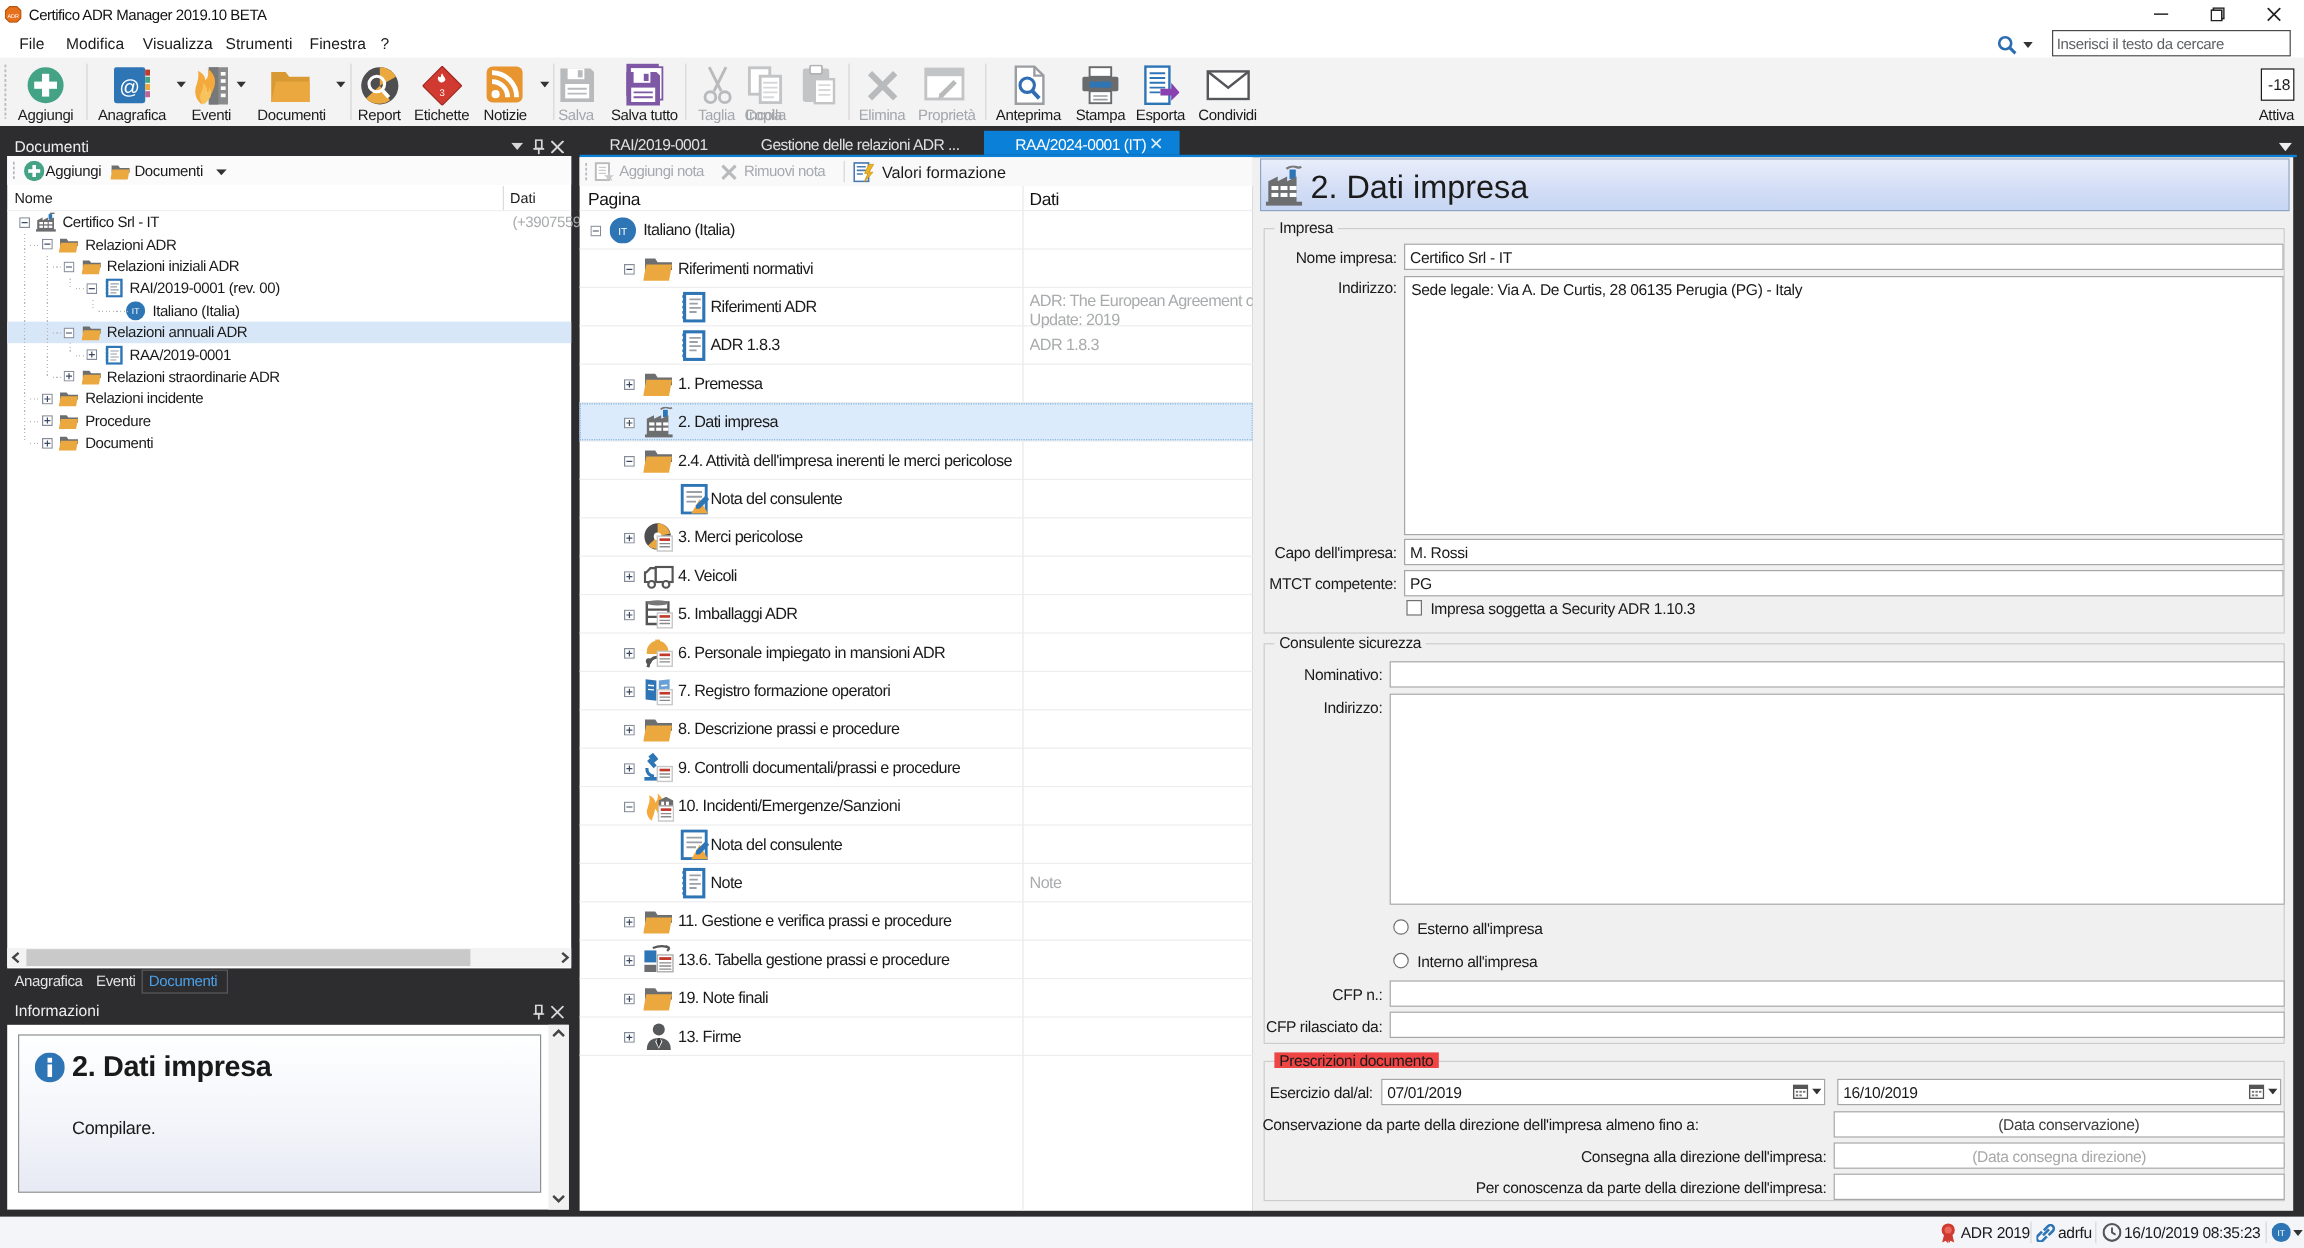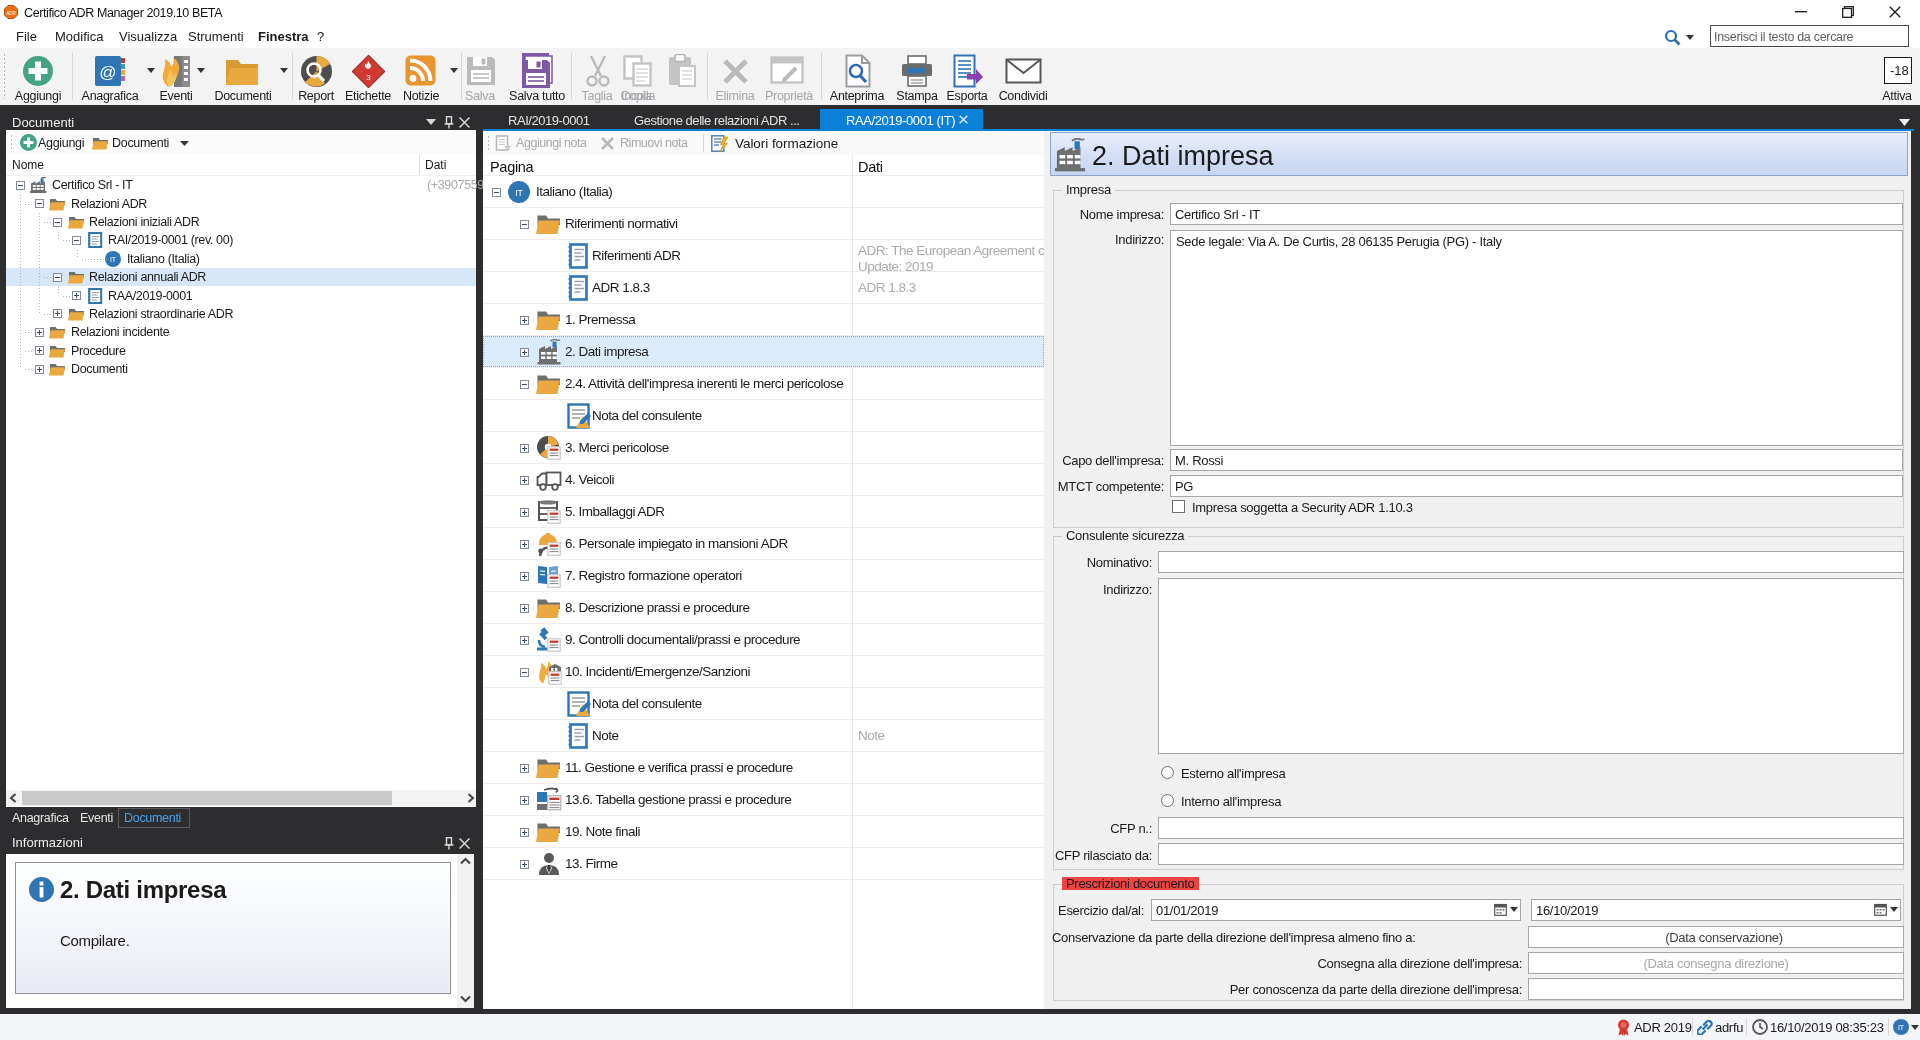--- a/index.html
+++ b/index.html
@@ -20,21 +20,21 @@
 <svg style="position:absolute;left:1889px;top:6px" width="12" height="12" viewBox="0 0 12 12">
       <g stroke="#222" stroke-width="1.4">
         <line x1="0.8" y1="0.8" x2="11.2" y2="11.2"></line>
         <line x1="11.2" y1="0.8" x2="0.8" y2="11.2"></line>
       </g>
     </svg>
 <div style="position:absolute;left:16px;top:30px;font-size:13px;color:#1a1a1a;font-weight:normal;white-space:nowrap;line-height:1">File</div>
 <div style="position:absolute;left:55px;top:30px;font-size:13px;color:#1a1a1a;font-weight:normal;white-space:nowrap;line-height:1">Modifica</div>
 <div style="position:absolute;left:119px;top:30px;font-size:13px;color:#1a1a1a;font-weight:normal;white-space:nowrap;line-height:1">Visualizza</div>
 <div style="position:absolute;left:188px;top:30px;font-size:13px;color:#1a1a1a;font-weight:normal;white-space:nowrap;line-height:1">Strumenti</div>
-<div style="position:absolute;left:258px;top:30px;font-size:13px;color:#1a1a1a;font-weight:bold;white-space:nowrap;line-height:1">Finestra</div>
+<div style="position:absolute;left:258px;top:30px;font-size:13px;color:#1a1a1a;font-weight:normal;white-space:nowrap;line-height:1">Finestra</div>
 <div style="position:absolute;left:317px;top:30px;font-size:13px;color:#1a1a1a;font-weight:normal;white-space:nowrap;line-height:1">?</div>
 <svg style="position:absolute;left:1664px;top:29px" width="17" height="17" viewBox="0 0 17 17">
       <circle cx="7" cy="7" r="5" fill="none" stroke="#2b6cb3" stroke-width="2.2"></circle>
       <line x1="10.5" y1="10.5" x2="15.5" y2="15.5" stroke="#2b6cb3" stroke-width="2.6"></line>
     </svg>
 <svg style="position:absolute;left:1686px;top:35px" width="8" height="5" viewBox="0 0 8 5">
       <path d="M0 0 L8 0 L4 5 Z" fill="#333"></path>
     </svg>
 <div class="abs" style="left:1710px;top:25px;width:199px;height:22px;border:1px solid #4a4a4a;background:#fff"></div>
 <div style="position:absolute;left:1714px;top:31px;font-size:12.5px;color:#5e6063;font-weight:normal;letter-spacing:-0.3px;white-space:nowrap;line-height:1">Inserisci il testo da cercare</div>
@@ -467,21 +467,21 @@
 <div class="abs" style="left:457px;top:854px;width:17px;height:154px;background:#f1f1f1"></div>
 <svg style="position:absolute;left:460px;top:857px" width="11" height="8" viewBox="0 0 11 8">
       <path d="M1 6.5 L5.5 2 L10 6.5" fill="none" stroke="#444" stroke-width="2"></path>
     </svg>
 <svg style="position:absolute;left:460px;top:995px" width="11" height="8" viewBox="0 0 11 8">
       <path d="M1 1.5 L5.5 6 L10 1.5" fill="none" stroke="#444" stroke-width="2"></path>
     </svg>
 <div style="position:absolute;left:508px;top:114px;font-size:13px;color:#e0e0e0;font-weight:normal;letter-spacing:-0.45px;white-space:nowrap;line-height:1">RAI/2019-0001</div>
 <div style="position:absolute;left:634px;top:114px;font-size:13px;color:#e0e0e0;font-weight:normal;letter-spacing:-0.45px;white-space:nowrap;line-height:1">Gestione delle relazioni ADR ...</div>
 <div class="abs" style="left:820px;top:109px;width:163px;height:20px;background:#0b80d8"></div>
-<div style="position:absolute;left:846px;top:114px;font-size:13px;color:#fff;font-weight:normal;letter-spacing:-0.4px;white-space:nowrap;line-height:1">RAA/2019-0001 (IT)</div>
+<div style="position:absolute;left:846px;top:114px;font-size:13px;color:#fff;font-weight:normal;letter-spacing:-0.4px;white-space:nowrap;line-height:1">RAA/2024-0001 (IT)</div>
 <svg style="position:absolute;left:959px;top:115px" width="9" height="9" viewBox="0 0 9 9">
       <g stroke="#ddeefb" stroke-width="1.4">
         <line x1="0.7" y1="0.7" x2="8.3" y2="8.3"></line>
         <line x1="8.3" y1="0.7" x2="0.7" y2="8.3"></line>
       </g>
     </svg>
 <svg style="position:absolute;left:1899px;top:119px" width="11" height="7" viewBox="0 0 11 7">
       <path d="M0 0 L11 0 L5.5 7 Z" fill="#ededed"></path>
     </svg>
 <div class="abs" style="left:483px;top:129px;width:1431px;height:2px;background:#0b80d8"></div>
@@ -956,21 +956,21 @@
 <div class="abs" style="left:1161px;top:794px;width:13px;height:13px;border:1px solid #707070;border-radius:50%;background:#fff"></div>
 <div style="position:absolute;left:1181px;top:795px;font-size:13px;color:#1a1a1a;font-weight:normal;letter-spacing:-0.3px;white-space:nowrap;line-height:1">Interno all'impresa</div>
 <div style="position:absolute;left:682px;top:822px;width:470px;text-align:right;font-size:13px;color:#1a1a1a;letter-spacing:-0.3px;line-height:1;white-space:nowrap">CFP n.:</div>
 <div class="abs" style="left:1158px;top:817px;width:746px;height:22px;border:1px solid #a6a6a6;background:#fff"></div>
 <div style="position:absolute;left:682px;top:849px;width:470px;text-align:right;font-size:13px;color:#1a1a1a;letter-spacing:-0.3px;line-height:1;white-space:nowrap">CFP rilasciato da:</div>
 <div class="abs" style="left:1158px;top:843px;width:746px;height:22px;border:1px solid #a6a6a6;background:#fff"></div>
 <div class="abs" style="left:1053px;top:884px;width:851px;height:117px;border:1px solid #cdcdcd"></div>
 <div class="abs" style="left:1062px;top:877px;background:#ef4444;padding:0 4px;font-size:13px;color:#1a1a1a;letter-spacing:-0.3px;line-height:1;white-space:nowrap">Prescrizioni documento</div>
 <div style="position:absolute;left:674px;top:904px;width:470px;text-align:right;font-size:13px;color:#1a1a1a;letter-spacing:-0.3px;line-height:1;white-space:nowrap">Esercizio dal/al:</div>
 <div class="abs" style="left:1151px;top:899px;width:370px;height:22px;border:1px solid #a6a6a6;background:#fff"></div>
-<div style="position:absolute;left:1156px;top:904px;font-size:13px;color:#1a1a1a;font-weight:normal;letter-spacing:-0.3px;white-space:nowrap;line-height:1">01/01/2019</div>
+<div style="position:absolute;left:1156px;top:904px;font-size:13px;color:#1a1a1a;font-weight:normal;letter-spacing:-0.3px;white-space:nowrap;line-height:1">07/01/2019</div>
 <div class="abs" style="left:1531px;top:899px;width:370px;height:22px;border:1px solid #a6a6a6;background:#fff"></div>
 <div style="position:absolute;left:1536px;top:904px;font-size:13px;color:#1a1a1a;font-weight:normal;letter-spacing:-0.3px;white-space:nowrap;line-height:1">16/10/2019</div>
 <svg style="position:absolute;left:1494px;top:903px" width="13" height="13" viewBox="0 0 13 13">
       <rect x="0.7" y="1.5" width="11.6" height="10.8" fill="#fff" stroke="#555" stroke-width="1.2"></rect>
       <rect x="0.7" y="1.5" width="11.6" height="3" fill="#555"></rect>
       <g fill="#777">
         <rect x="2.5" y="6" width="2" height="1.6"></rect>
         <rect x="5.5" y="6" width="2" height="1.6"></rect>
         <rect x="8.5" y="6" width="2" height="1.6"></rect>
         <rect x="2.5" y="9" width="2" height="1.6"></rect>

